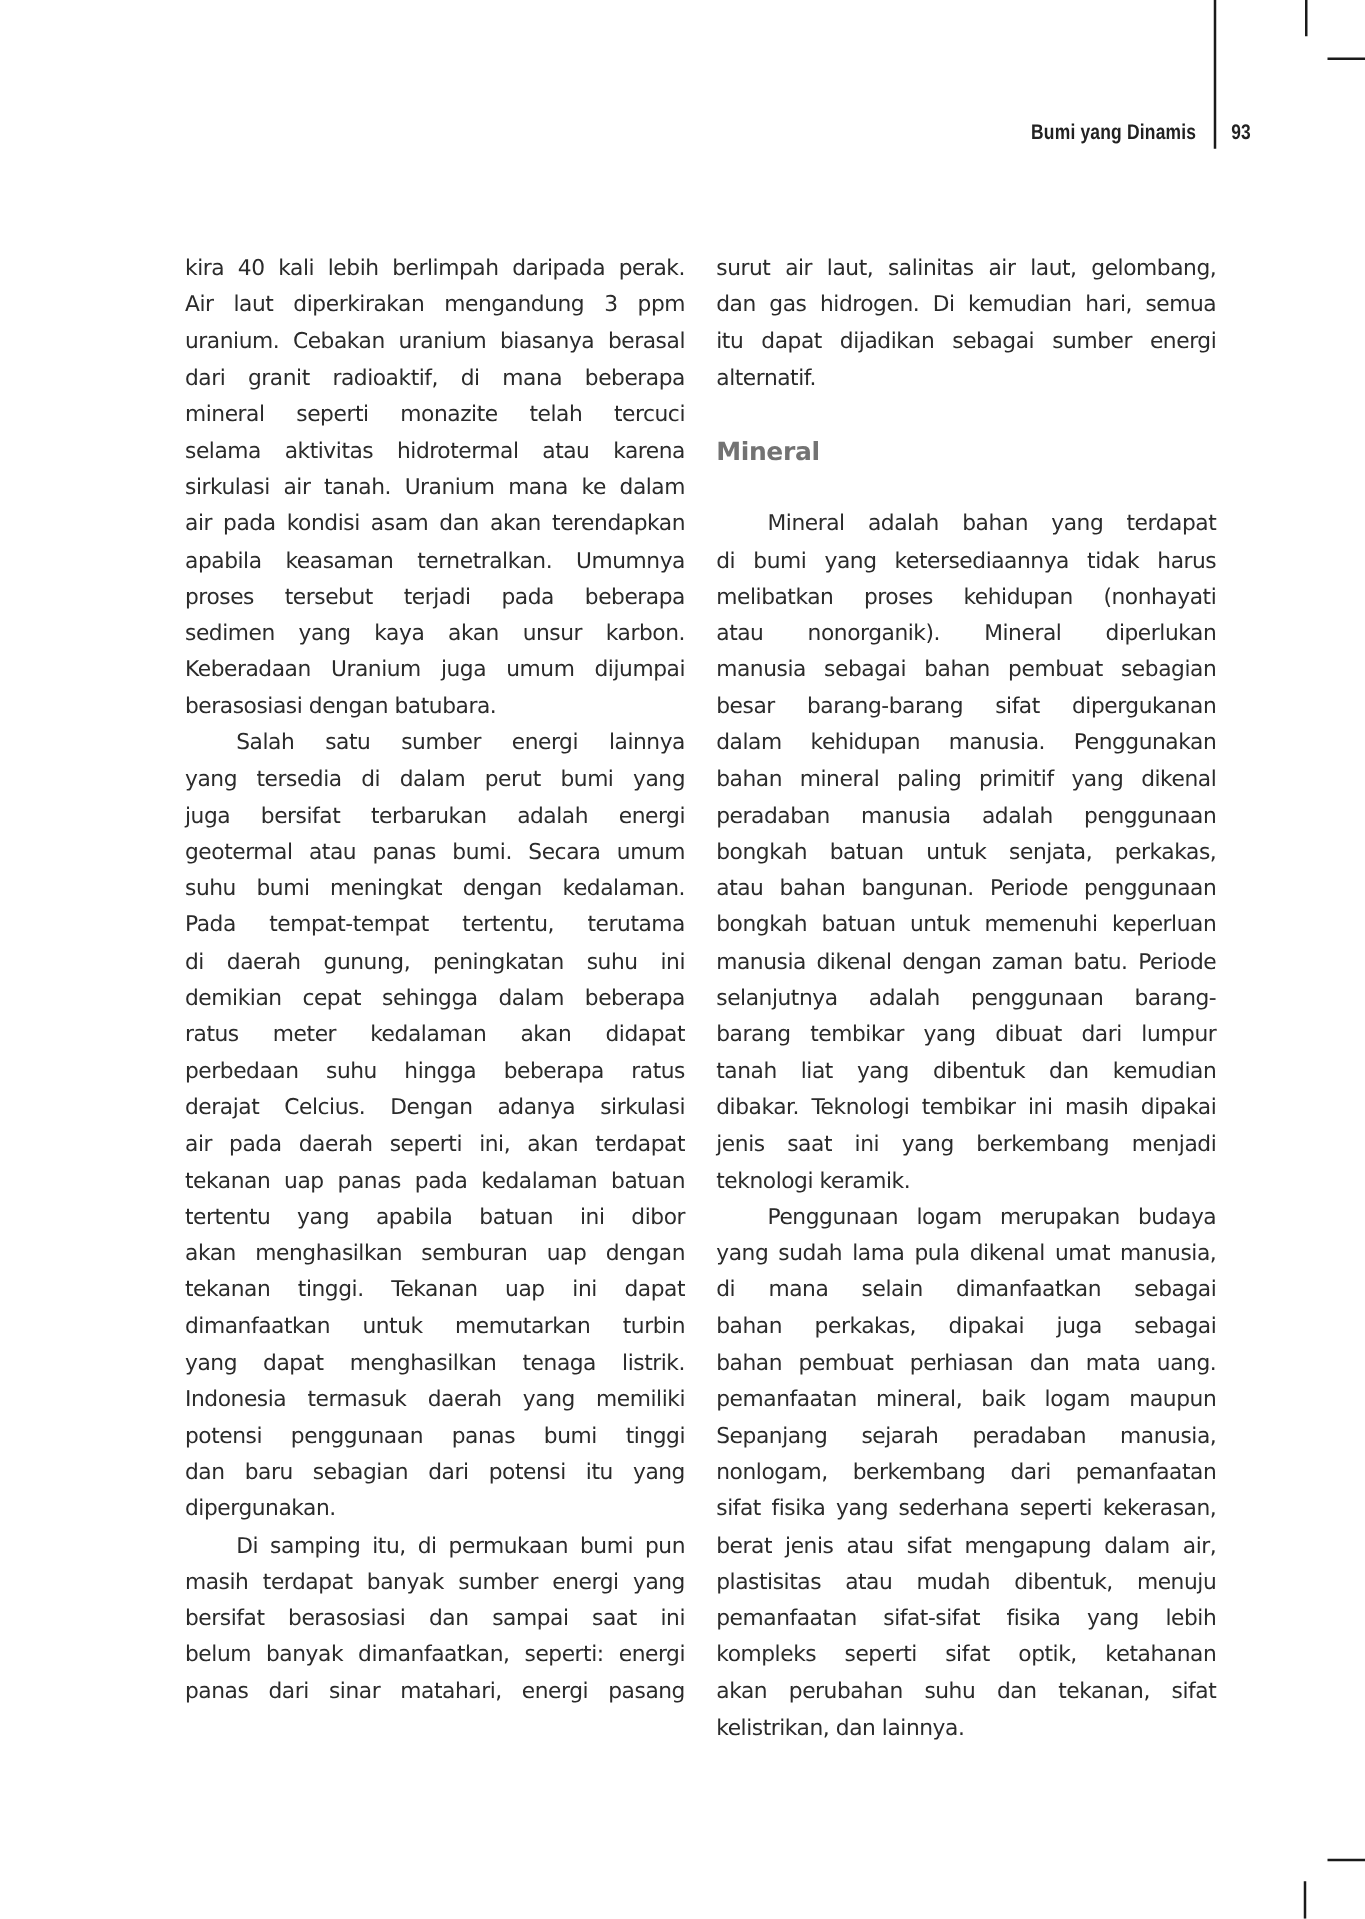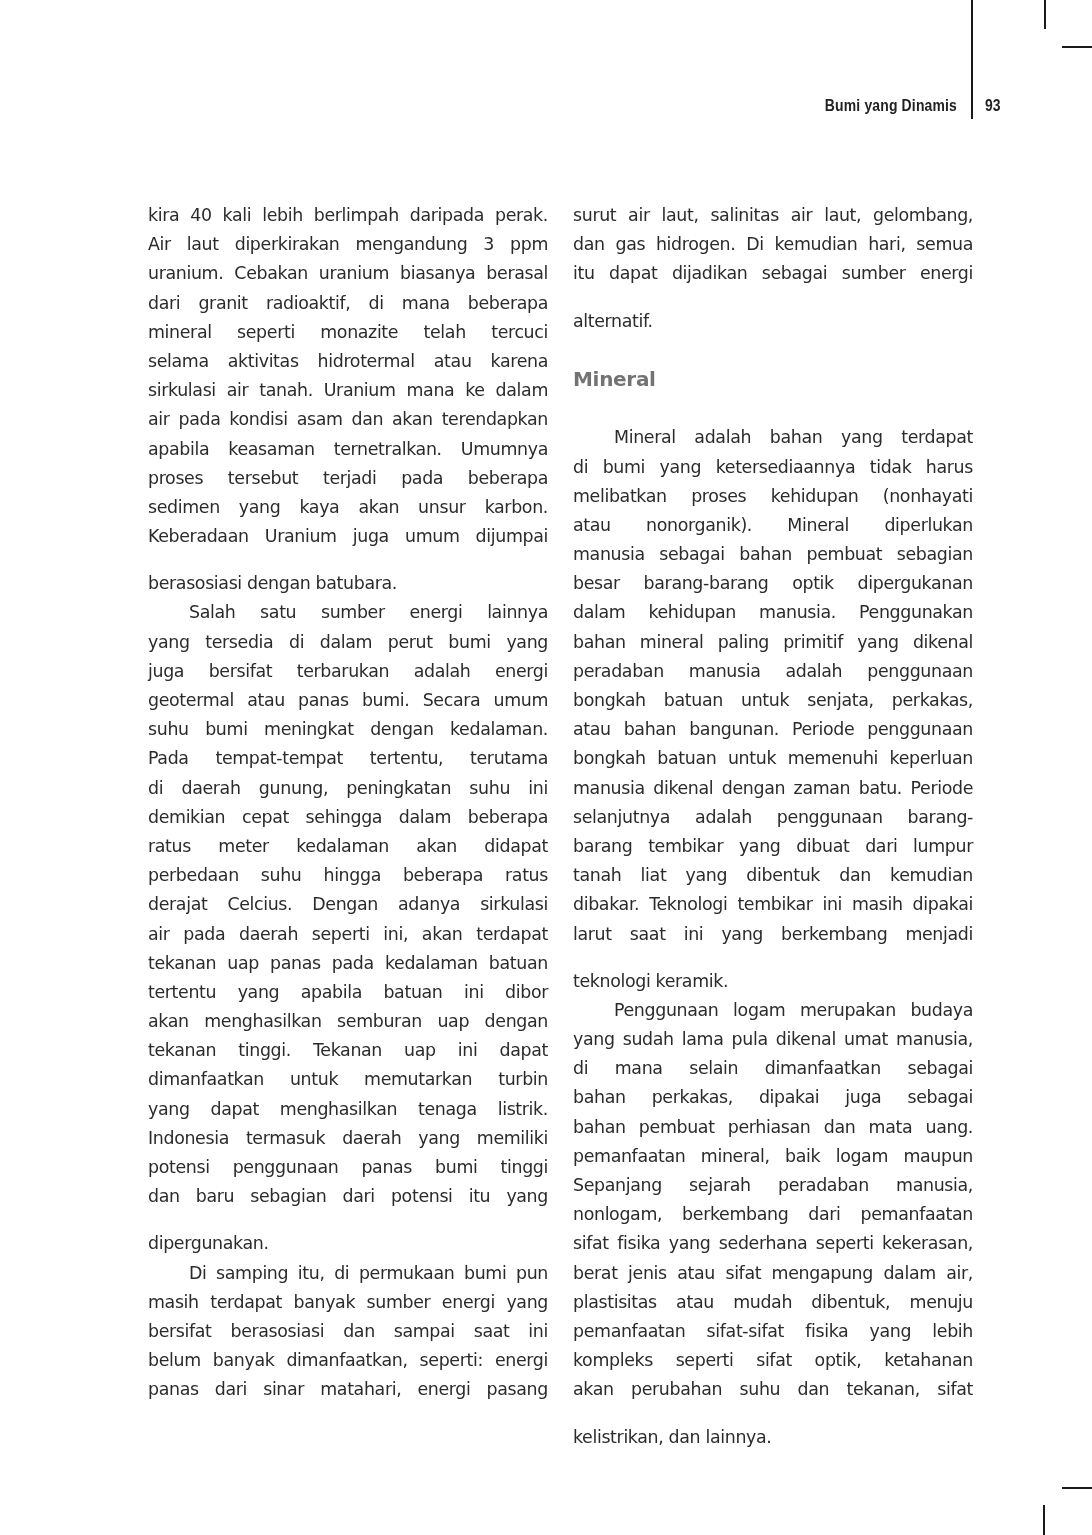--- a/index.html
+++ b/index.html
@@ -8,21 +8,21 @@
     .header { position: absolute; top: 96px; left: 700px; width: 257px; text-align: right;
       font-family: "Liberation Sans", sans-serif; font-size: 17px; font-weight: bold; color: #222;
       transform: scaleX(0.82); transform-origin: right center; letter-spacing: 0.2px; }
     .header-num { position: absolute; top: 96px; left: 985px; font-family: "Liberation Sans", sans-serif;
       font-size: 17px; font-weight: bold; color: #222; transform: scaleX(0.82); transform-origin: left center; }
     .col { position: absolute; width: 400px; font-family: "DejaVu Sans", sans-serif; font-size: 17.4px;
       color: #2b2b2b; letter-spacing: -0.35px; }
     .col-left { left: 148px; top: 201px; }
     .col-right { left: 573px; top: 201px; }
     .ln { height: 29.2px; line-height: 29.2px; white-space: nowrap; text-align: justify; text-align-last: justify; }
-    .ln.last { text-align-last: left; margin-top: 18px; }
+    .ln.last { text-align-last: left; }
     .ln.indent { padding-left: 41px; }
     .heading { font-family: "DejaVu Sans", sans-serif; font-weight: bold; font-size: 20px; color: #737373;
       height: 58.4px; line-height: 29.2px; letter-spacing: -0.3px; }
     .gap { height: 29.2px; }
   </style>
 </head>
 <body>
 
 <div class="crop" style="left:971px; top:0; width:2px; height:119px;"></div>
 <div class="crop" style="left:1044px; top:0; width:2px; height:29px;"></div>
@@ -84,33 +84,33 @@
       <div class="ln last">alternatif.</div>
     </div>
   <div class="gap"></div>
   <div class="heading">Mineral</div>
   <div id="right-body">
       <div class="ln indent">Mineral adalah bahan yang terdapat</div>
       <div class="ln">di bumi yang ketersediaannya tidak harus</div>
       <div class="ln">melibatkan proses kehidupan (nonhayati</div>
       <div class="ln">atau nonorganik). Mineral diperlukan</div>
       <div class="ln">manusia sebagai bahan pembuat sebagian</div>
-      <div class="ln">besar barang-barang optik dipergukanan</div>
+      <div class="ln">besar barang-barang sifat dipergukanan</div>
       <div class="ln">dalam kehidupan manusia. Penggunakan</div>
       <div class="ln">bahan mineral paling primitif yang dikenal</div>
       <div class="ln">peradaban manusia adalah penggunaan</div>
       <div class="ln">bongkah batuan untuk senjata, perkakas,</div>
       <div class="ln">atau bahan bangunan. Periode penggunaan</div>
       <div class="ln">bongkah batuan untuk memenuhi keperluan</div>
       <div class="ln">manusia dikenal dengan zaman batu. Periode</div>
       <div class="ln">selanjutnya adalah penggunaan barang-</div>
       <div class="ln">barang tembikar yang dibuat dari lumpur</div>
       <div class="ln">tanah liat yang dibentuk dan kemudian</div>
       <div class="ln">dibakar. Teknologi tembikar ini masih dipakai</div>
-      <div class="ln">larut saat ini yang berkembang menjadi</div>
+      <div class="ln">jenis saat ini yang berkembang menjadi</div>
       <div class="ln last">teknologi keramik.</div>
       <div class="ln indent">Penggunaan logam merupakan budaya</div>
       <div class="ln">yang sudah lama pula dikenal umat manusia,</div>
       <div class="ln">di mana selain dimanfaatkan sebagai</div>
       <div class="ln">bahan perkakas, dipakai juga sebagai</div>
       <div class="ln">bahan pembuat perhiasan dan mata uang.</div>
       <div class="ln">pemanfaatan mineral, baik logam maupun</div>
       <div class="ln">Sepanjang sejarah peradaban manusia,</div>
       <div class="ln">nonlogam, berkembang dari pemanfaatan</div>
       <div class="ln">sifat fisika yang sederhana seperti kekerasan,</div>

